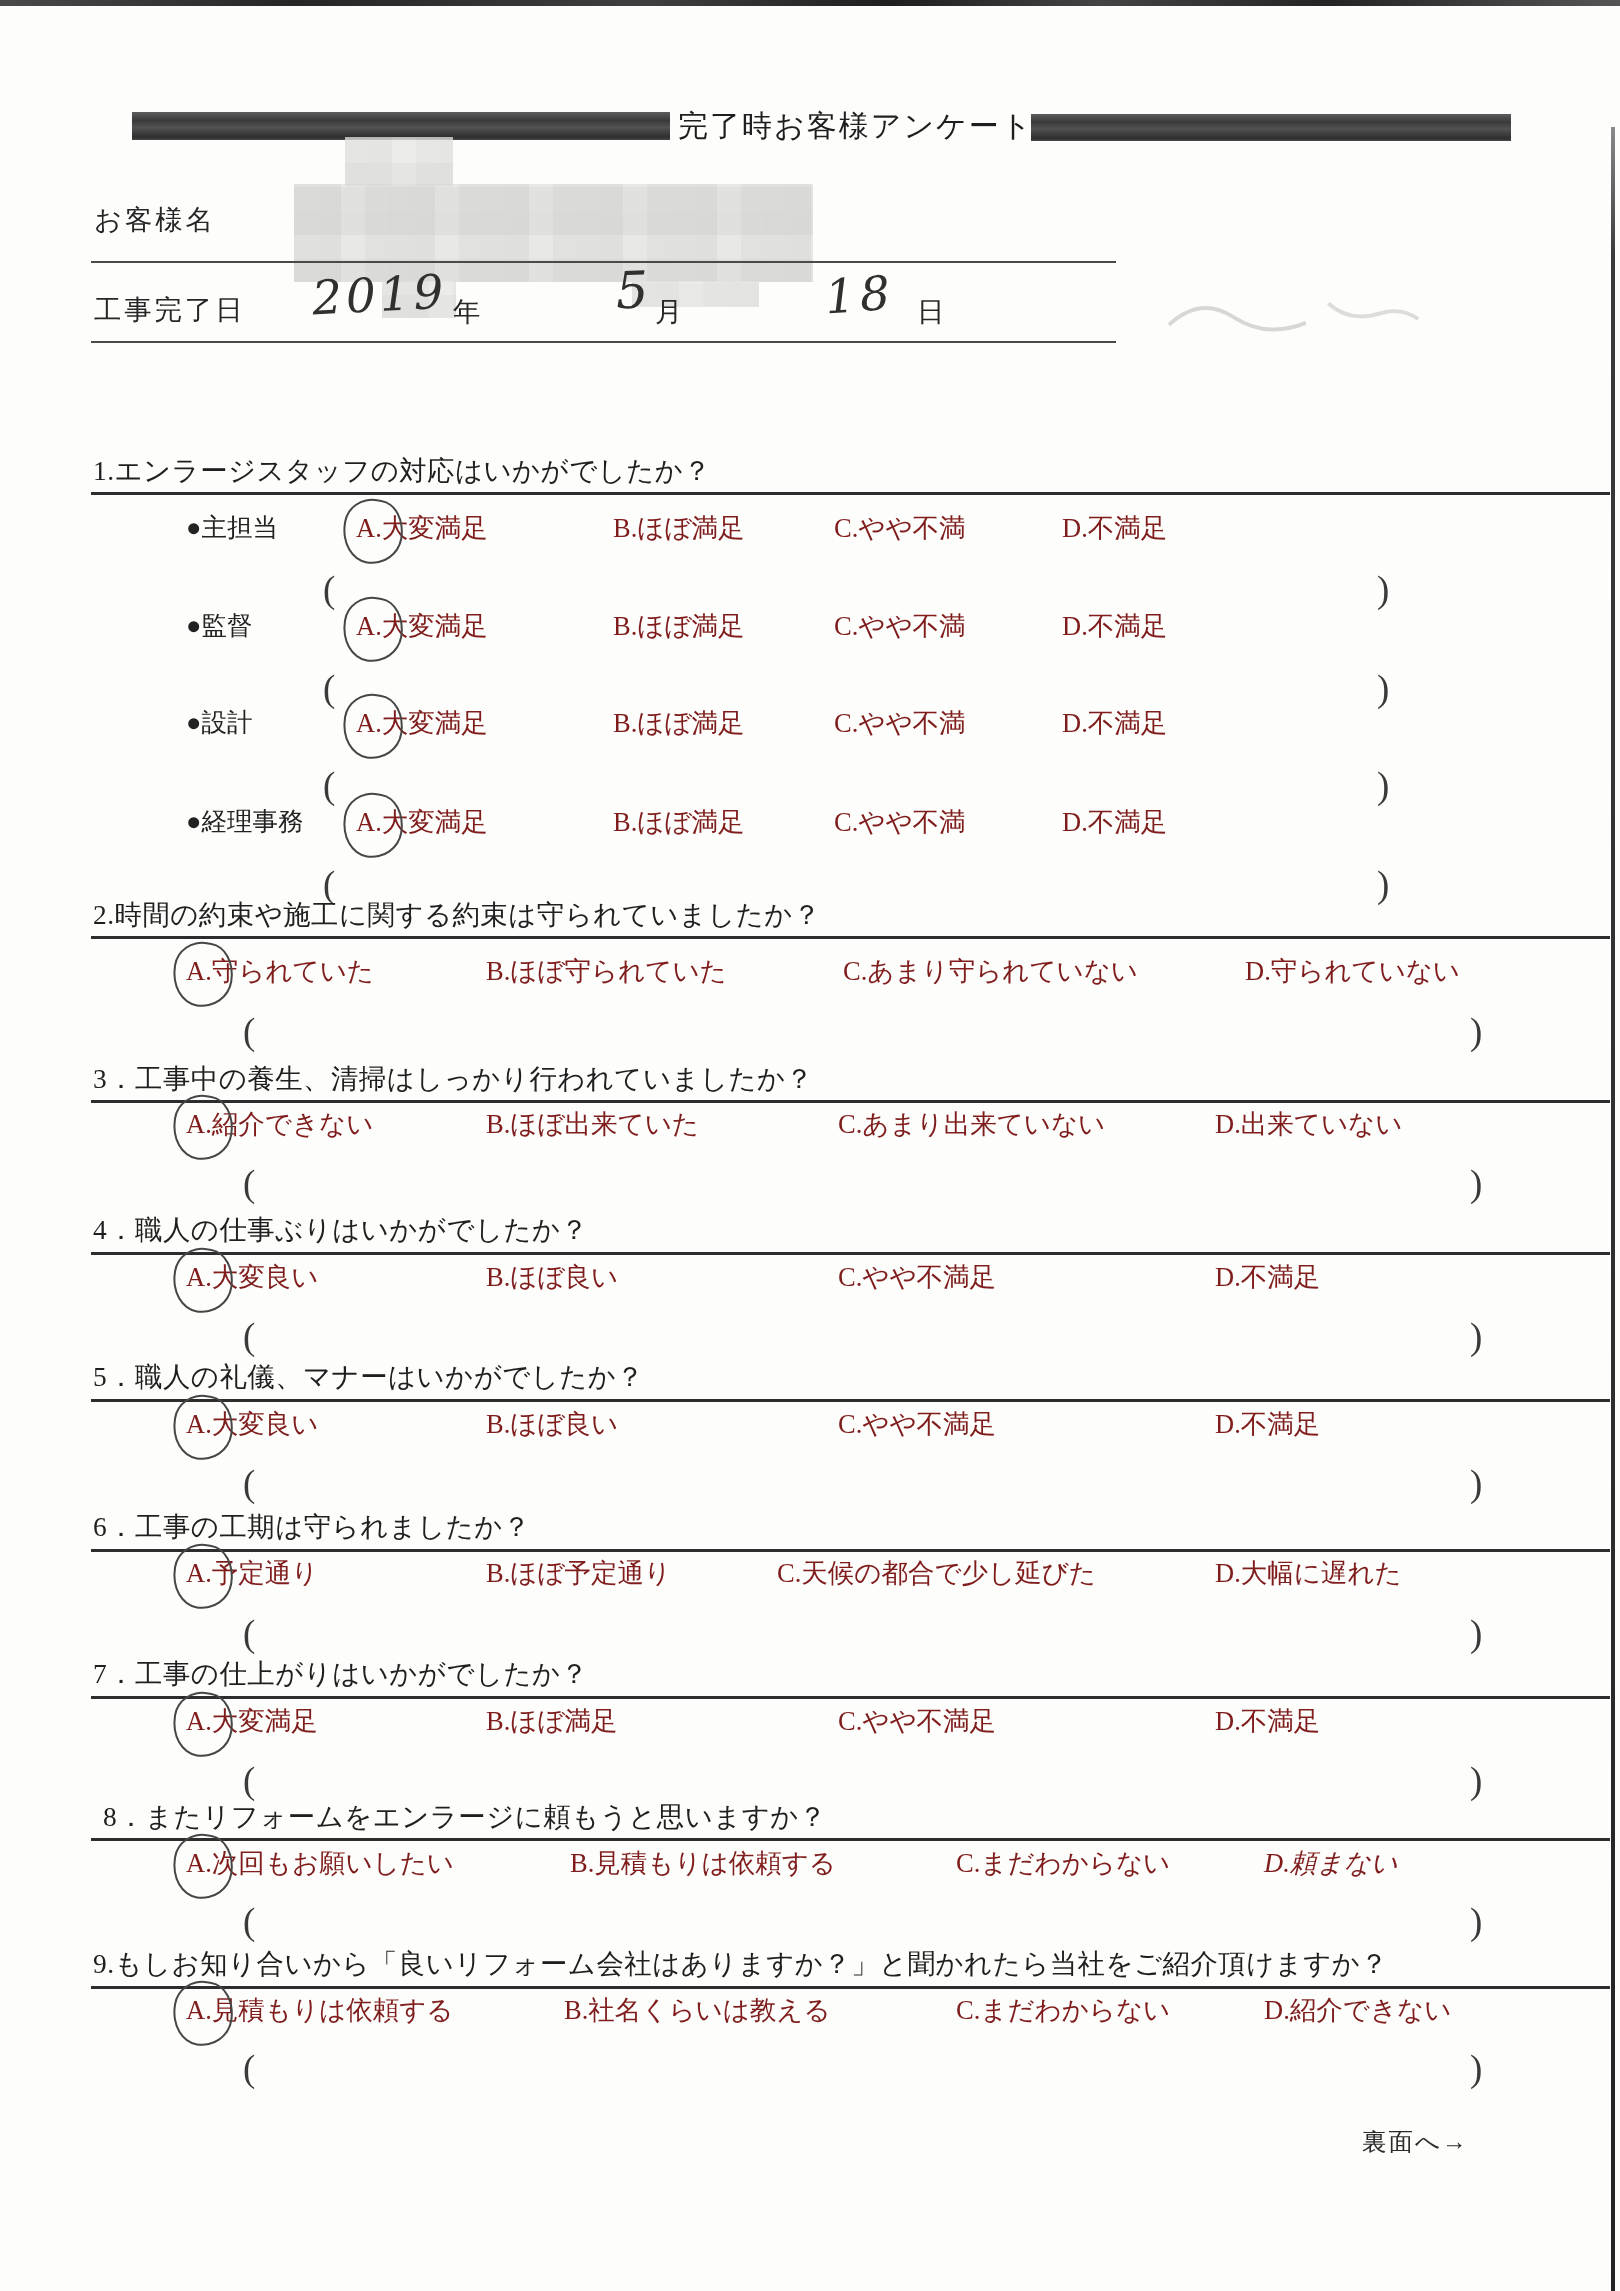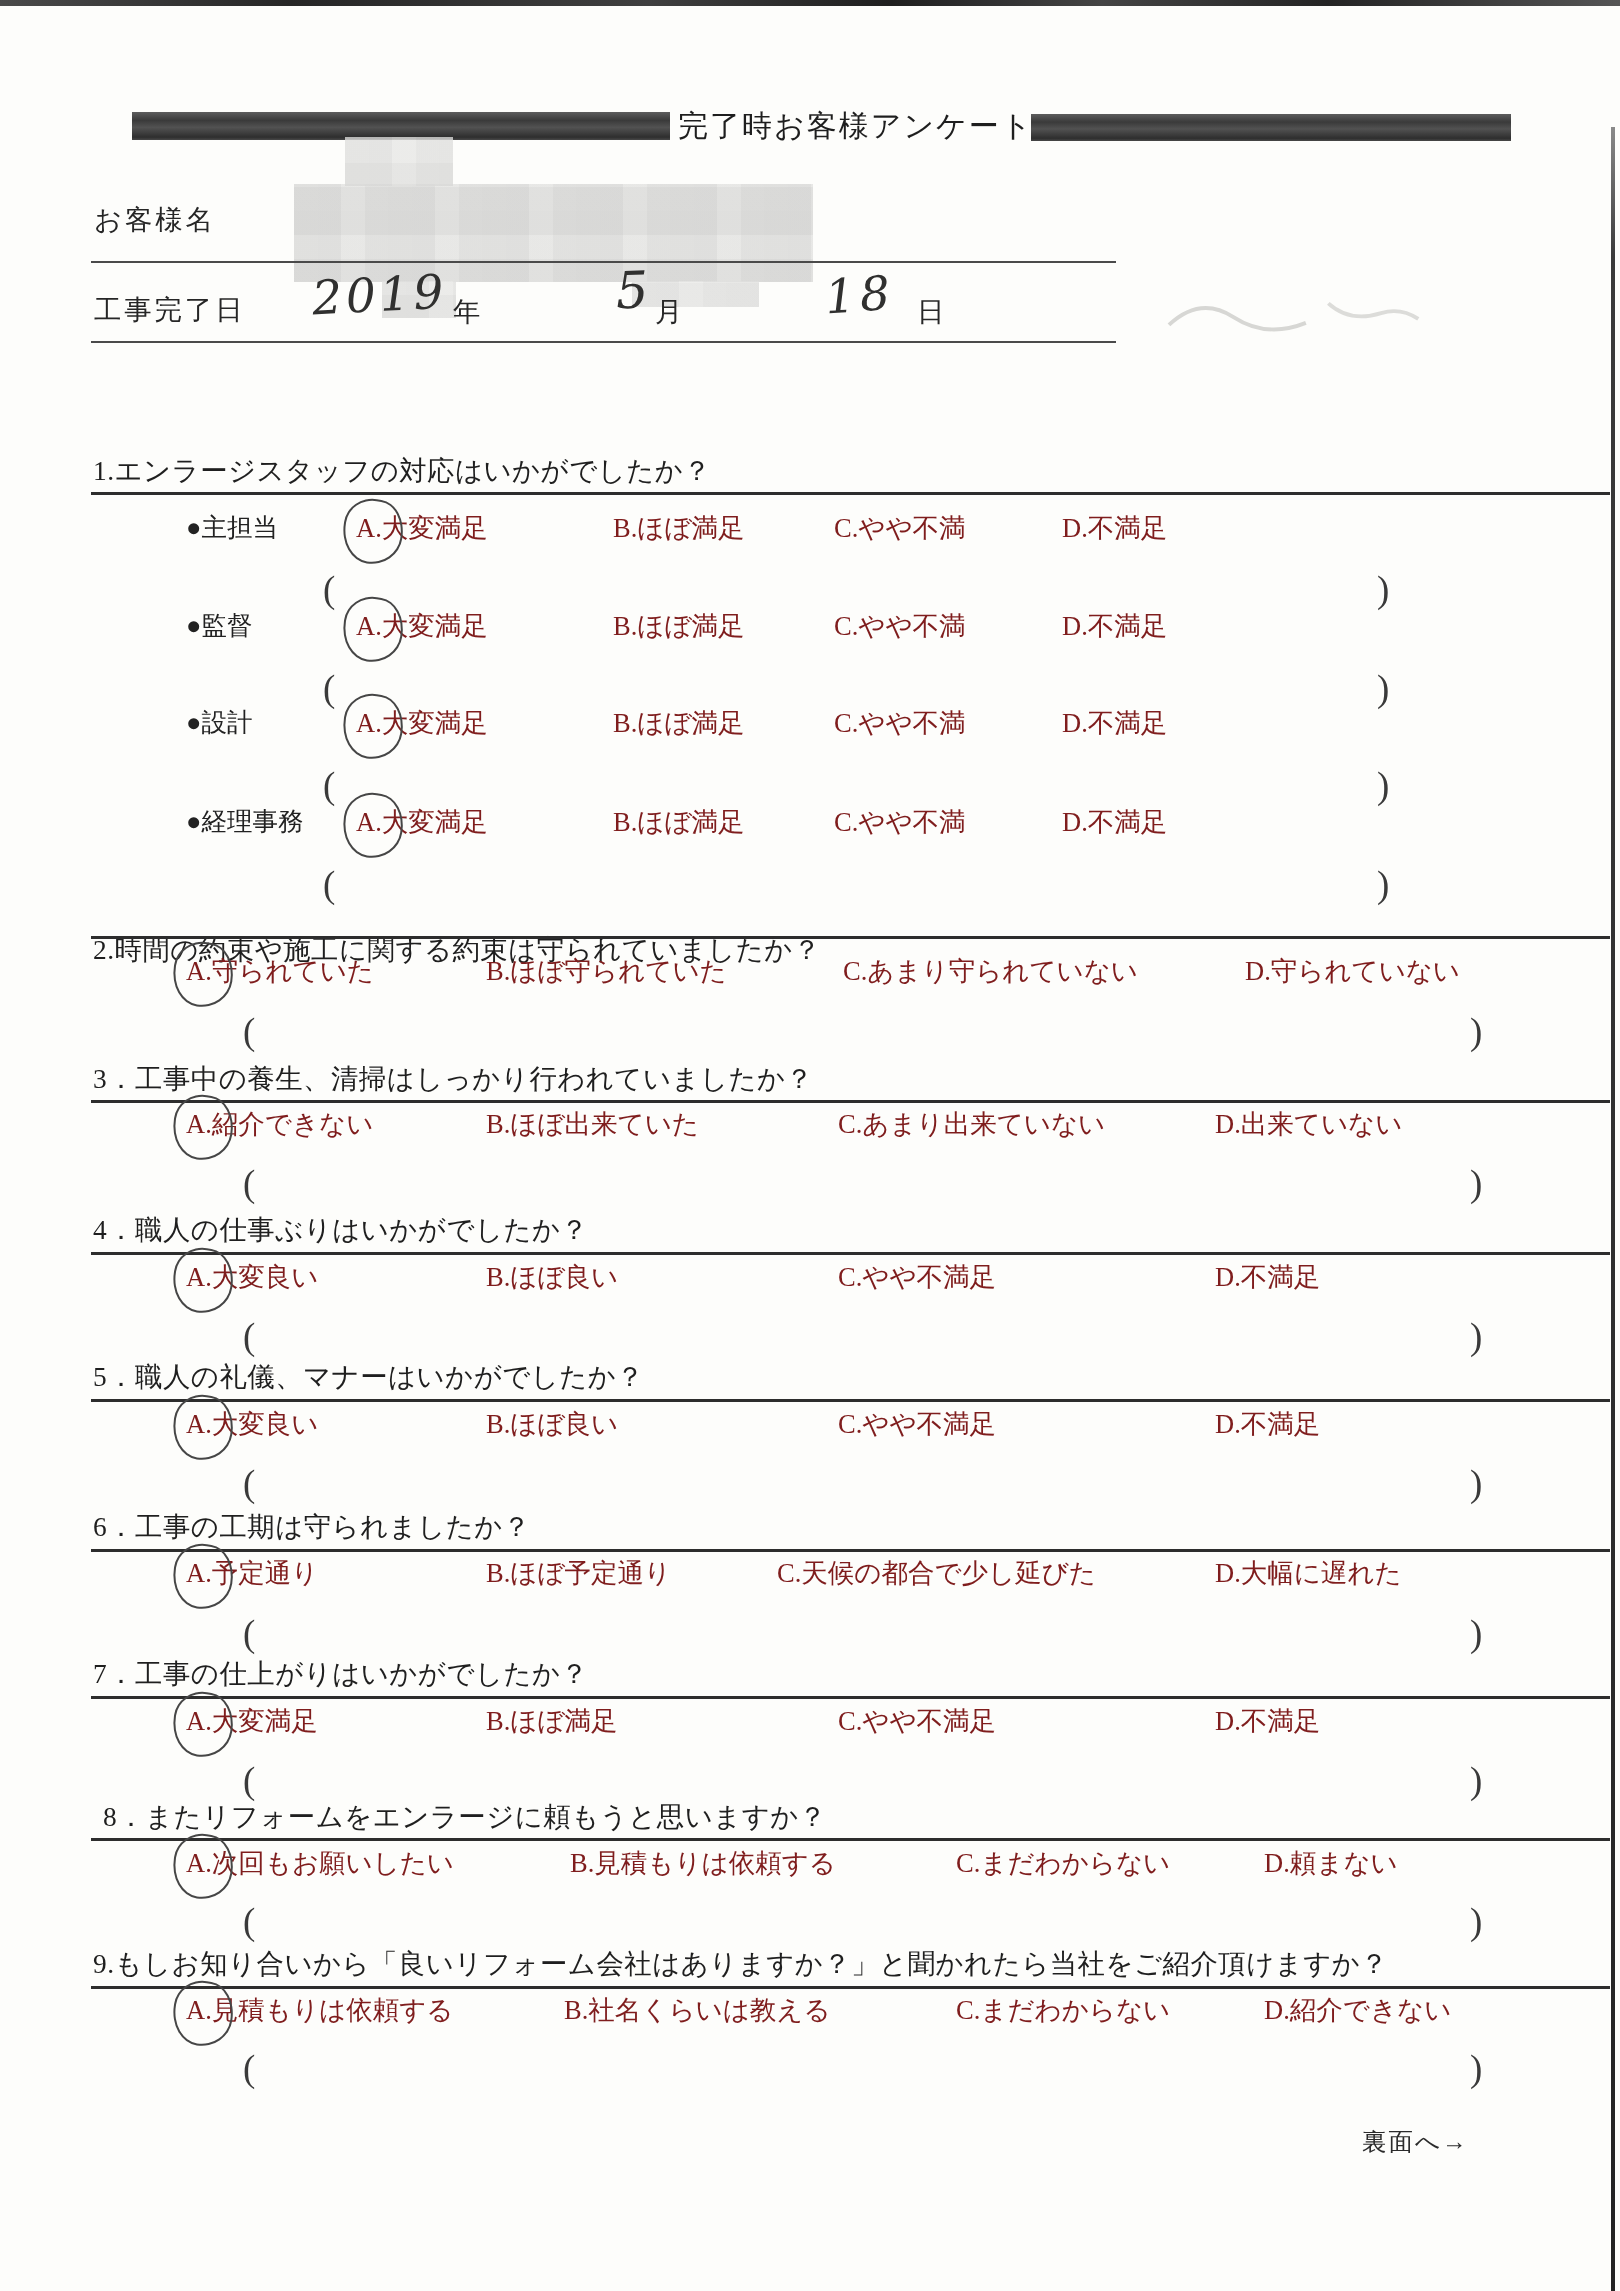--- a/index.html
+++ b/index.html
@@ -107,21 +107,21 @@
       <div class="abs opt-wrap" style="left: 1062px; top: 705px;"><span>D.不満足</span></div>
       <div class="abs paren" style="left: 323px; top: 764px;">(</div>
       <div class="abs paren" style="left: 1377px; top: 764px;">)</div>
       <div class="abs row-label" style="left: 186px; top: 804px;">●経理事務</div>
       <div class="abs opt-wrap" style="left: 356px; top: 804px;"><div class="hand-circle"></div><span>A.大変満足</span></div>
       <div class="abs opt-wrap" style="left: 613px; top: 804px;"><span>B.ほぼ満足</span></div>
       <div class="abs opt-wrap" style="left: 834px; top: 804px;"><span>C.やや不満</span></div>
       <div class="abs opt-wrap" style="left: 1062px; top: 804px;"><span>D.不満足</span></div>
       <div class="abs paren" style="left: 323px; top: 863px;">(</div>
       <div class="abs paren" style="left: 1377px; top: 863px;">)</div>
-      <div class="abs q-heading nowrap" style="left: 93px; top: 897px; margin-top: 35px;">2.時間の約束や施工に関する約束は守られていましたか？</div>
+      <div class="abs q-heading nowrap" style="left: 93px; top: 897px;">2.時間の約束や施工に関する約束は守られていましたか？</div>
       <div class="abs rule" style="left: 91px; top: 936px; width: 1519px;"></div>
       <div class="abs opt-wrap" style="left: 186px; top: 953px;"><div class="hand-circle"></div><span>A.守られていた</span></div>
       <div class="abs opt-wrap" style="left: 486px; top: 953px;"><span>B.ほぼ守られていた</span></div>
       <div class="abs opt-wrap" style="left: 843px; top: 953px;"><span>C.あまり守られていない</span></div>
       <div class="abs opt-wrap" style="left: 1245px; top: 953px;"><span>D.守られていない</span></div>
       <div class="abs paren" style="left: 243px; top: 1010px;">(</div>
       <div class="abs paren" style="left: 1470px; top: 1010px;">)</div>
       <div class="abs q-heading nowrap" style="left: 93px; top: 1061px;">3．工事中の養生、清掃はしっかり行われていましたか？</div>
       <div class="abs rule" style="left: 91px; top: 1100px; width: 1519px;"></div>
       <div class="abs opt-wrap" style="left: 186px; top: 1106px;"><div class="hand-circle"></div><span>A.紹介できない</span></div>
@@ -160,21 +160,21 @@
       <div class="abs opt-wrap" style="left: 486px; top: 1703px;"><span>B.ほぼ満足</span></div>
       <div class="abs opt-wrap" style="left: 838px; top: 1703px;"><span>C.やや不満足</span></div>
       <div class="abs opt-wrap" style="left: 1215px; top: 1703px;"><span>D.不満足</span></div>
       <div class="abs paren" style="left: 243px; top: 1759px;">(</div>
       <div class="abs paren" style="left: 1470px; top: 1759px;">)</div>
       <div class="abs q-heading nowrap" style="left: 103px; top: 1799px;">8．またリフォームをエンラージに頼もうと思いますか？</div>
       <div class="abs rule" style="left: 91px; top: 1838px; width: 1519px;"></div>
       <div class="abs opt-wrap" style="left: 186px; top: 1845px;"><div class="hand-circle"></div><span>A.次回もお願いしたい</span></div>
       <div class="abs opt-wrap" style="left: 570px; top: 1845px;"><span>B.見積もりは依頼する</span></div>
       <div class="abs opt-wrap" style="left: 956px; top: 1845px;"><span>C.まだわからない</span></div>
-      <div class="abs opt-wrap" style="left: 1264px; top: 1845px;"><span>D.頼まない</span></div>
+      <div class="abs opt-wrap" style="left: 1264px; top: 1845px; font-style: italic;"><span>D.頼まない</span></div>
       <div class="abs paren" style="left: 243px; top: 1900px;">(</div>
       <div class="abs paren" style="left: 1470px; top: 1900px;">)</div>
       <div class="abs q-heading nowrap" style="left: 93px; top: 1946px;">9.もしお知り合いから「良いリフォーム会社はありますか？」と聞かれたら当社をご紹介頂けますか？</div>
       <div class="abs rule" style="left: 91px; top: 1986px; width: 1519px;"></div>
       <div class="abs opt-wrap" style="left: 186px; top: 1992px;"><div class="hand-circle"></div><span>A.見積もりは依頼する</span></div>
       <div class="abs opt-wrap" style="left: 564px; top: 1992px;"><span>B.社名くらいは教える</span></div>
       <div class="abs opt-wrap" style="left: 956px; top: 1992px;"><span>C.まだわからない</span></div>
       <div class="abs opt-wrap" style="left: 1264px; top: 1992px;"><span>D.紹介できない</span></div>
       <div class="abs paren" style="left: 243px; top: 2047px;">(</div>
       <div class="abs paren" style="left: 1470px; top: 2047px;">)</div>

